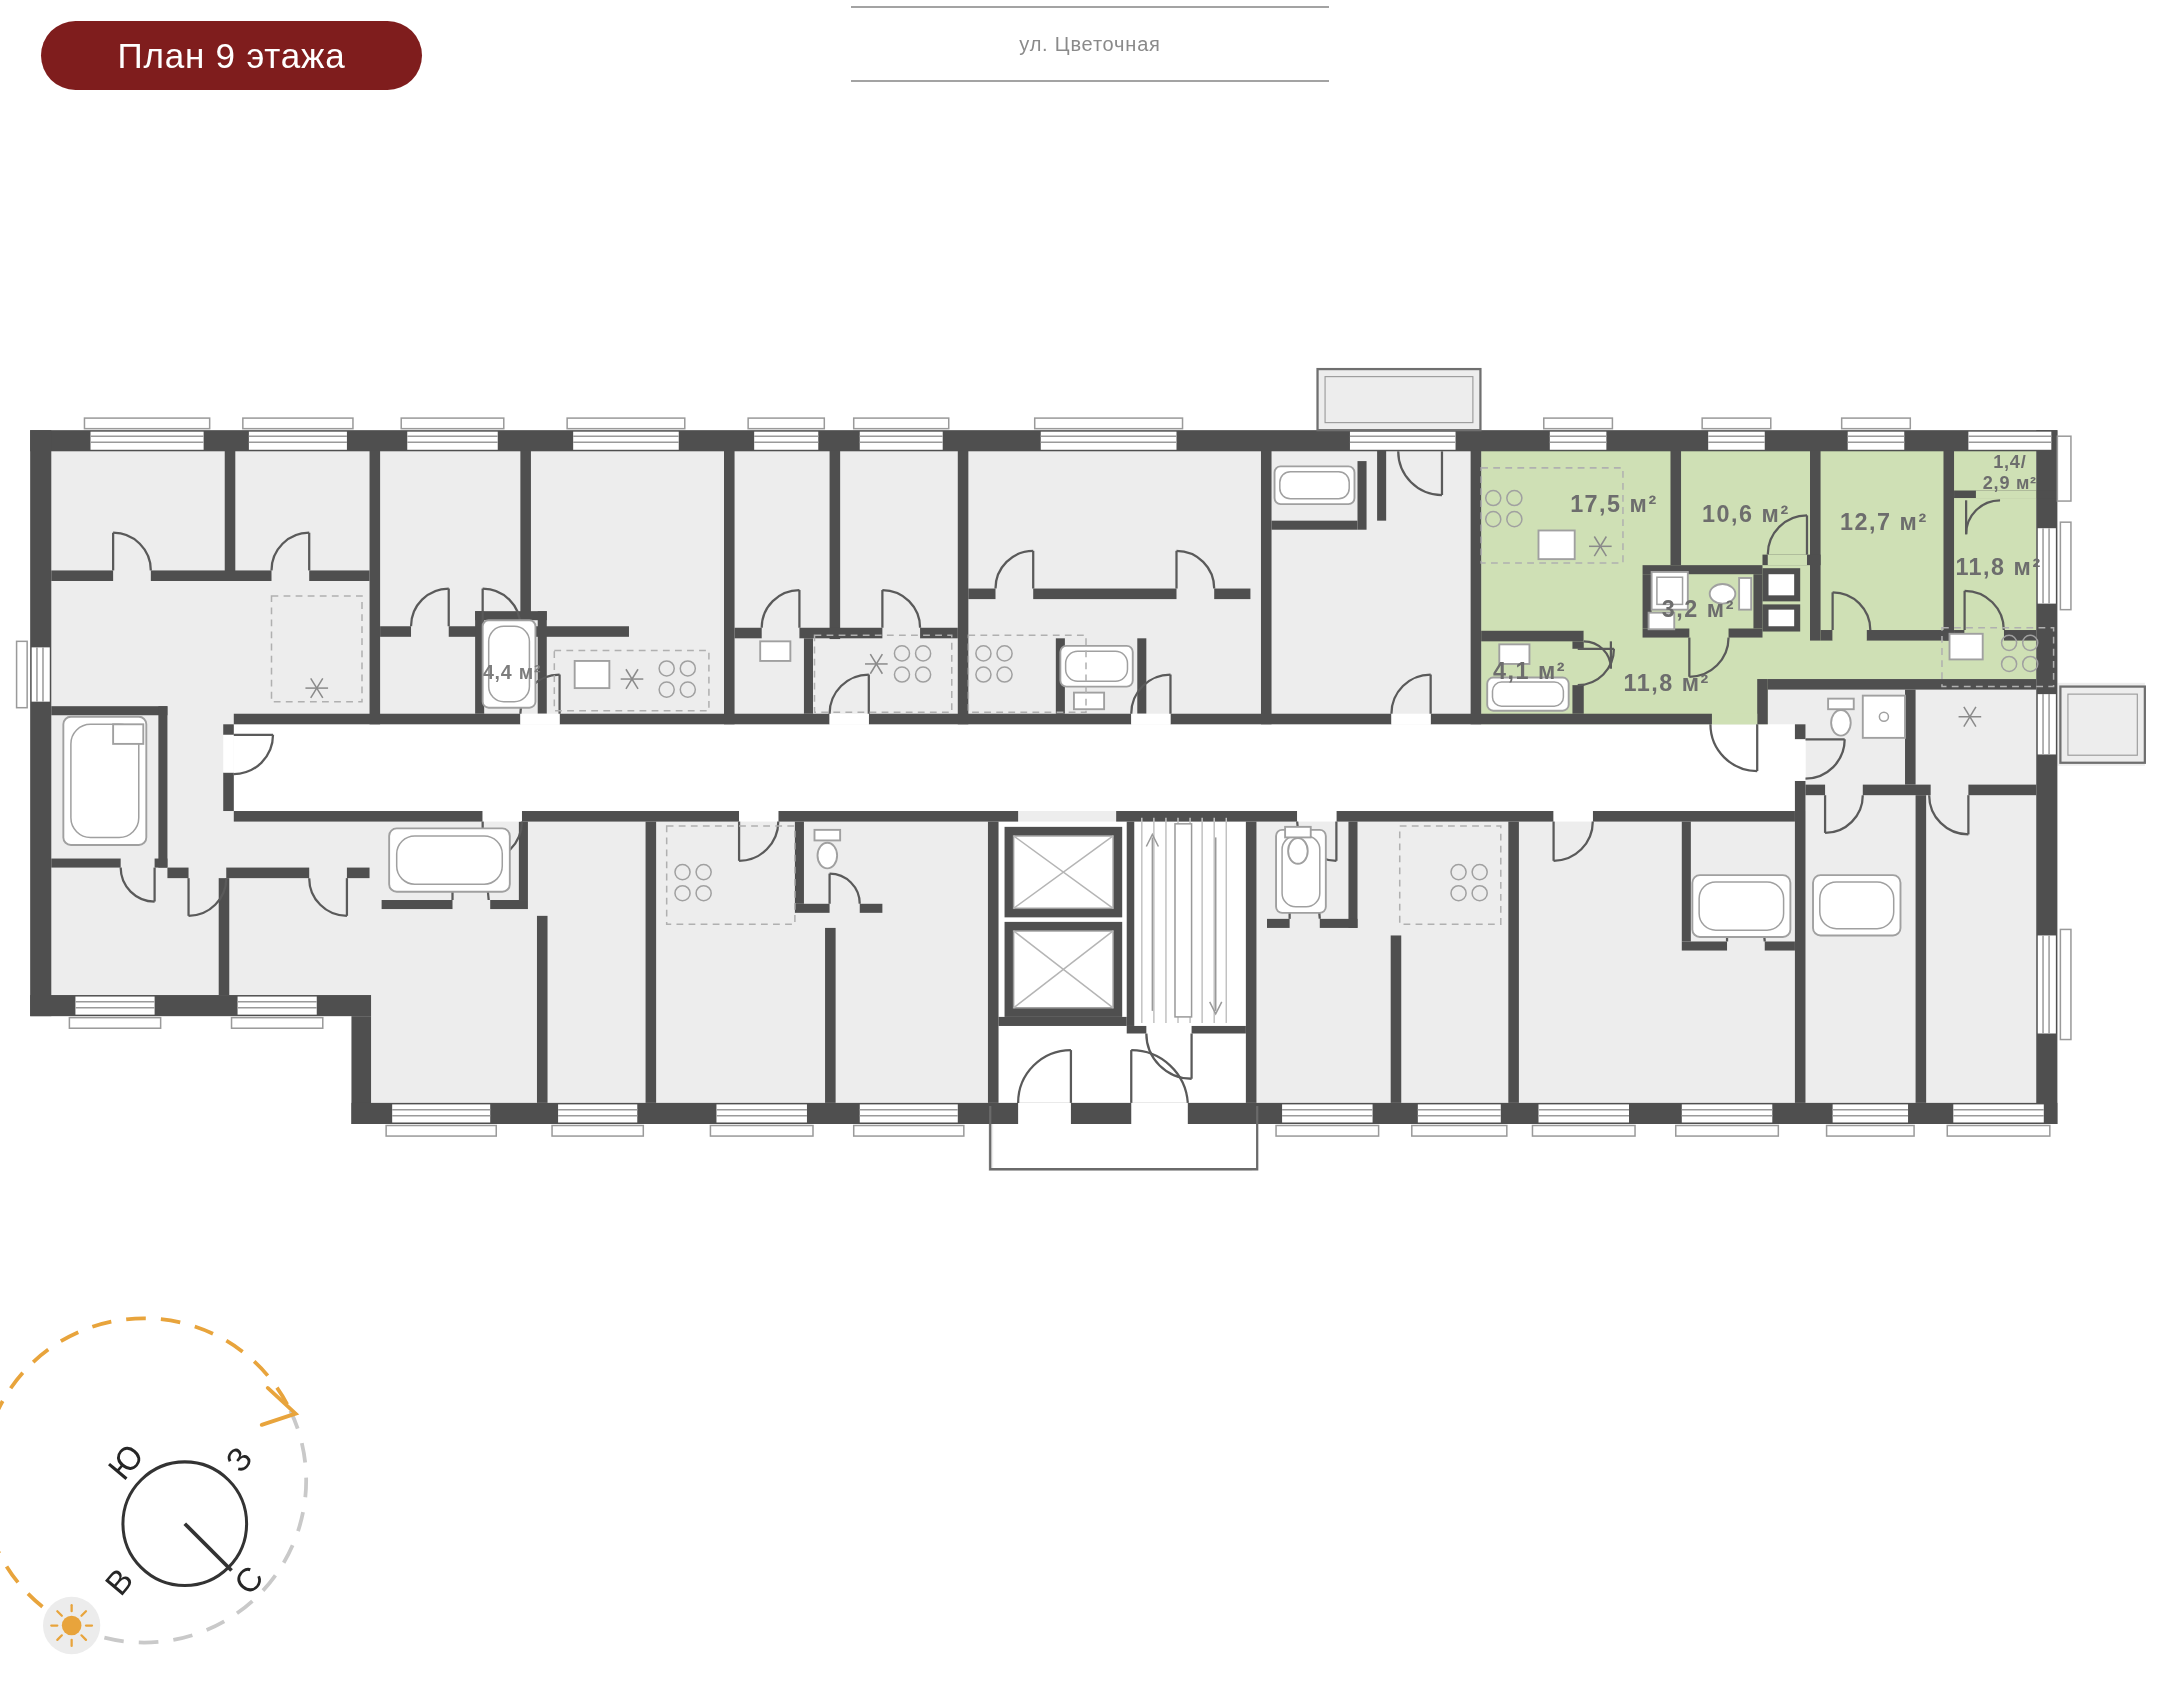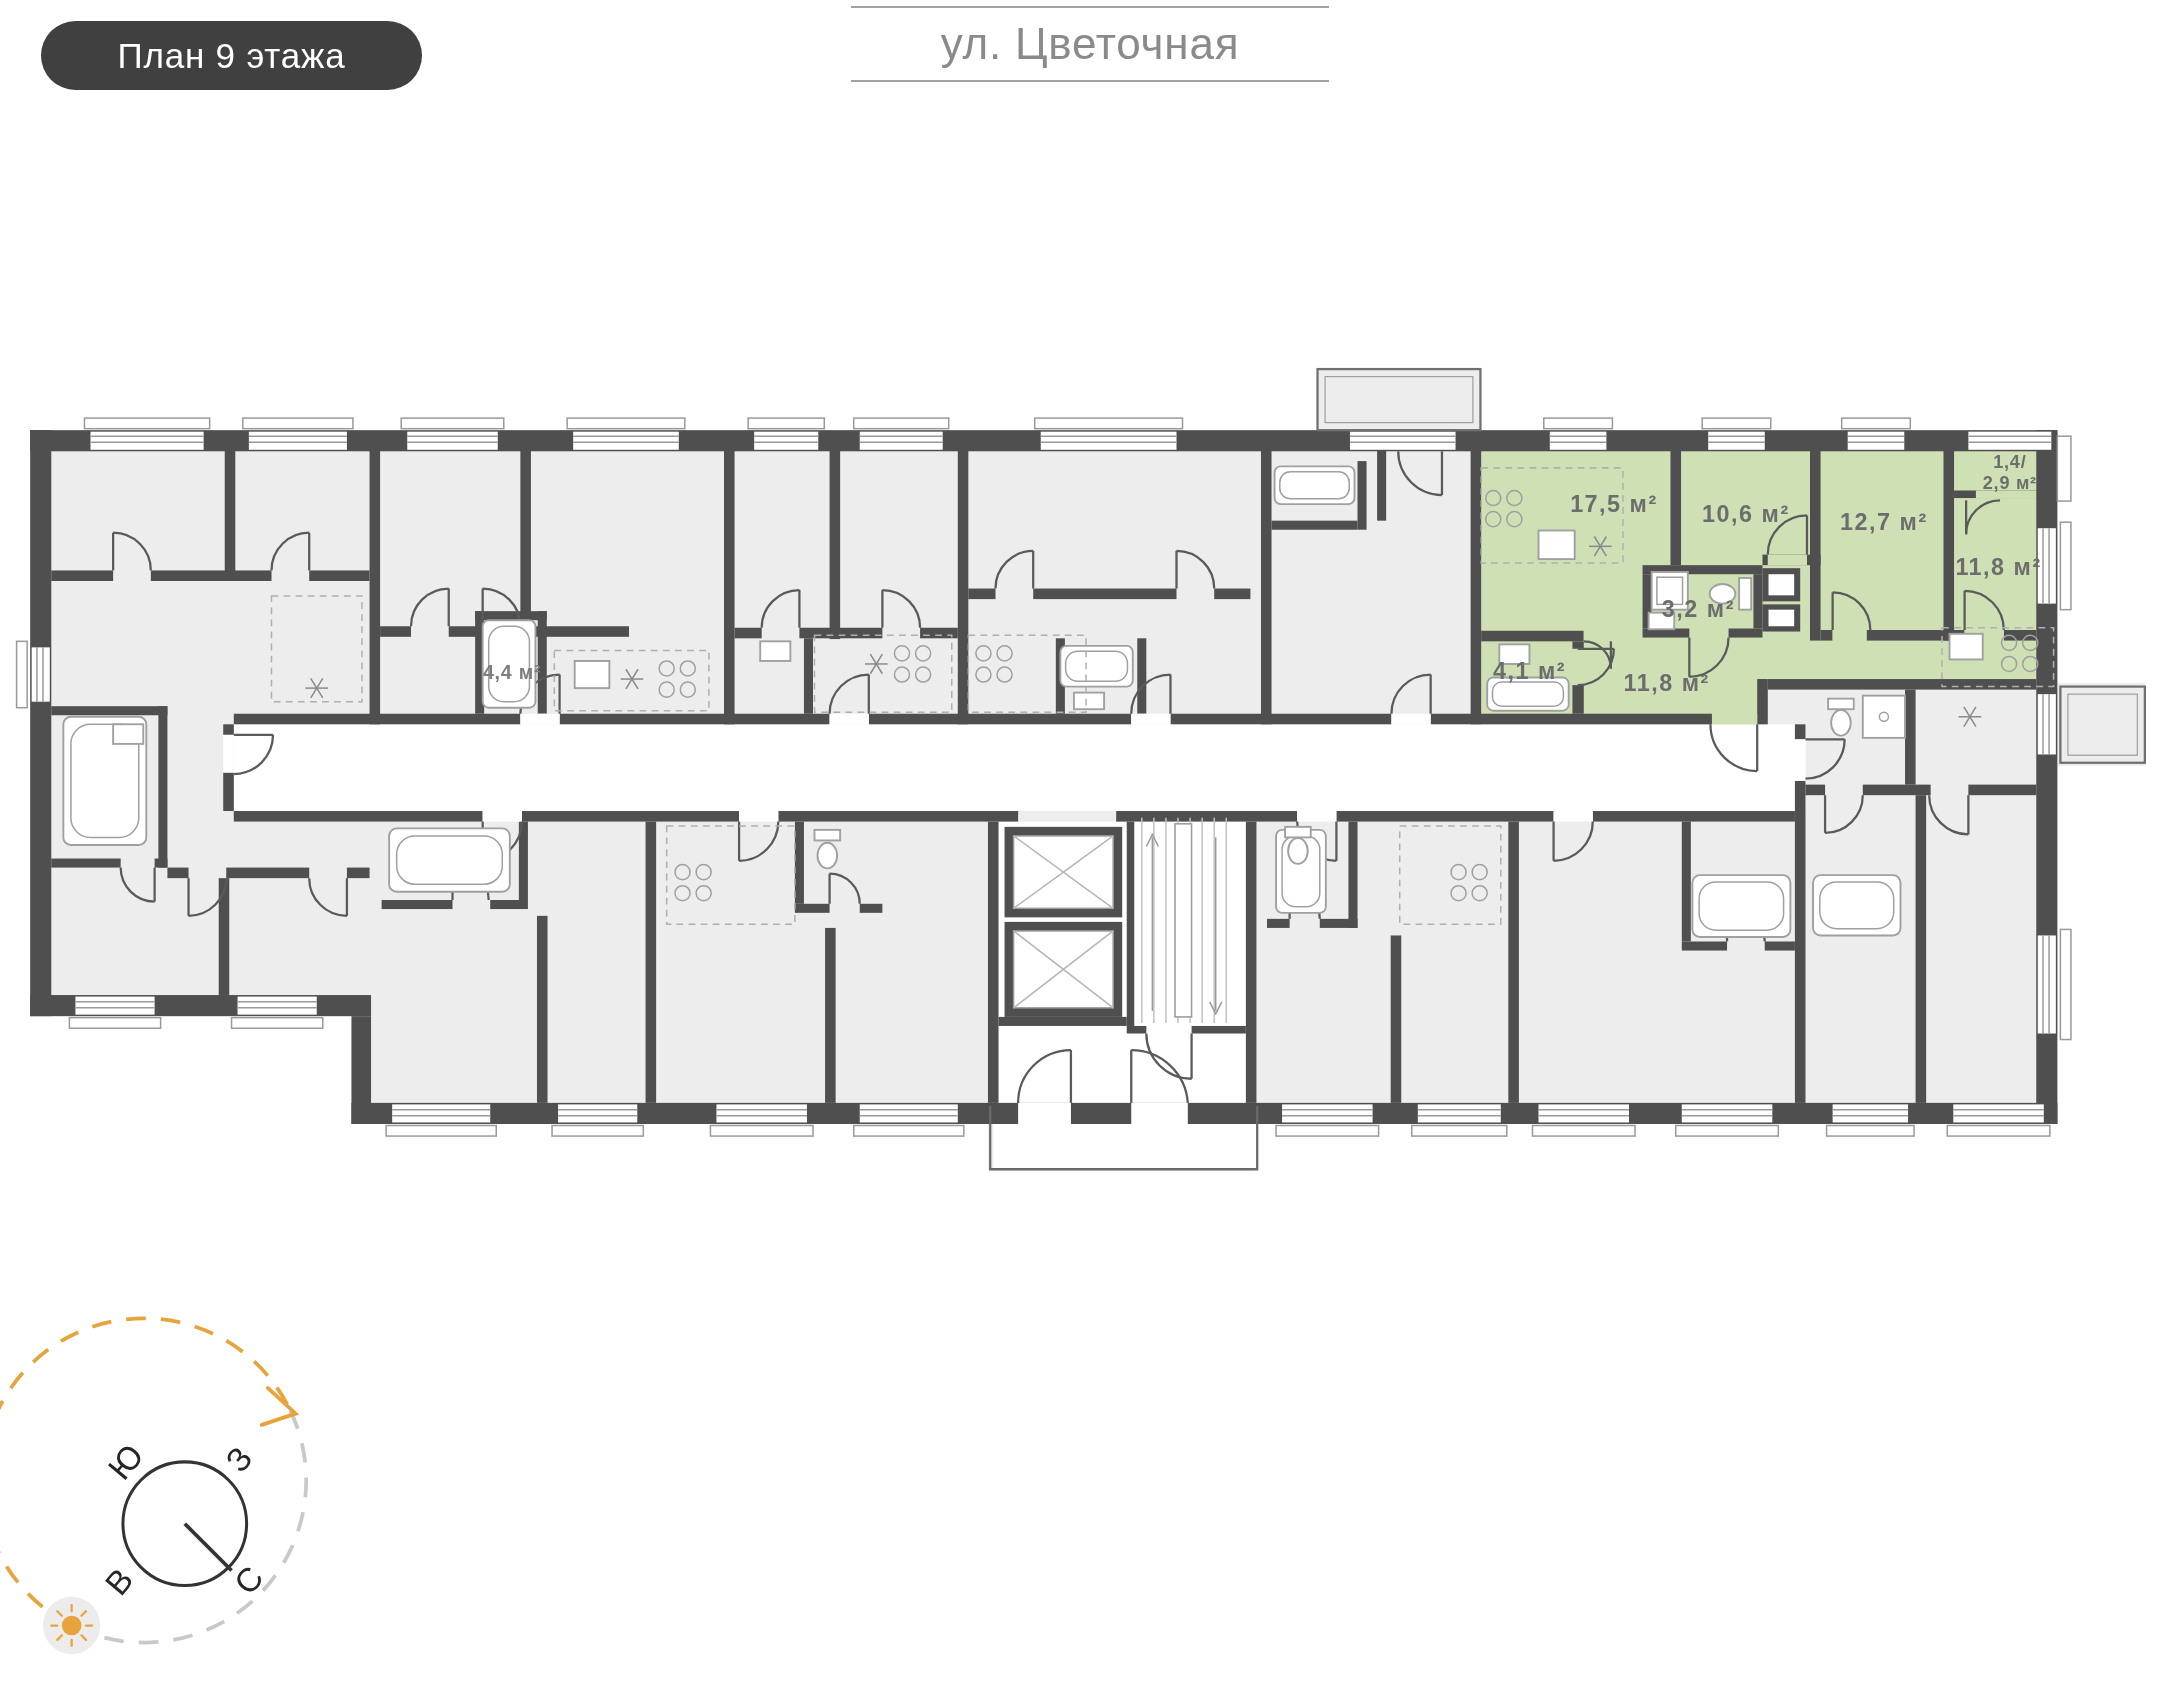--- a/index.html
+++ b/index.html
@@ -1,23 +1,23 @@
 <!DOCTYPE html>
 <html style="font-size:12px"><head>
 <meta charset="utf-8">
 <style>
   html,body{margin:0;padding:0;background:#ffffff;}
   body{width:2172px;height:1705px;position:relative;font-family:"Liberation Sans",sans-serif;}
   .badge{position:absolute;left:41px;top:21px;width:381px;height:69px;border-radius:35px;
-         background:#404040;color:#ffffff;font-size:35px;letter-spacing:0.8px;
+         background:#7f1d1d;color:#ffffff;font-size:35px;letter-spacing:0.8px;
          display:flex;align-items:center;justify-content:center;}
   .street{position:absolute;left:851px;top:6px;width:478px;height:72px;
           border-top:2.3px solid #a3a3a3;border-bottom:2.3px solid #a3a3a3;
           display:flex;align-items:center;justify-content:center;
-          color:#8a8a8a;font-size:44px;letter-spacing:0.8px;}
+          color:#8a8a8a;font-size:20px;letter-spacing:0.8px;}
   svg{position:absolute;left:0;top:0;}
   .wall{fill:#4f4f4f;}
   .glass{stroke:#9a9a9a;stroke-width:2;}
   .sill{fill:#ffffff;stroke:#9a9a9a;stroke-width:2;}
   .door{stroke:#5a5a5a;stroke-width:3;fill:none;}
   .fix{stroke:#a0a0a0;stroke-width:2.5;fill:#ffffff;}
   .fixline{stroke:#a0a0a0;stroke-width:2;fill:none;}
   .dashed{stroke:#b0b0b0;stroke-width:2;fill:none;stroke-dasharray:9 7;}
   .area-label{font-family:"Liberation Sans",sans-serif;font-weight:bold;font-size:31px;
               fill:#6d6d6d;letter-spacing:2px;text-anchor:middle;}

